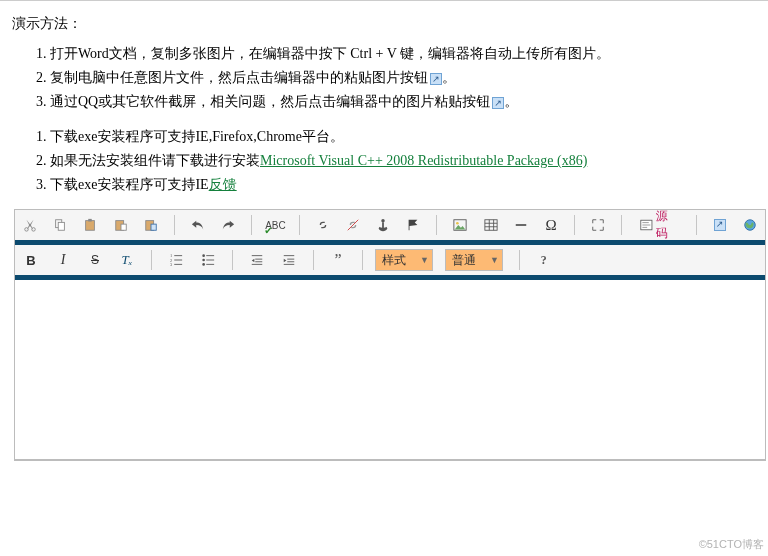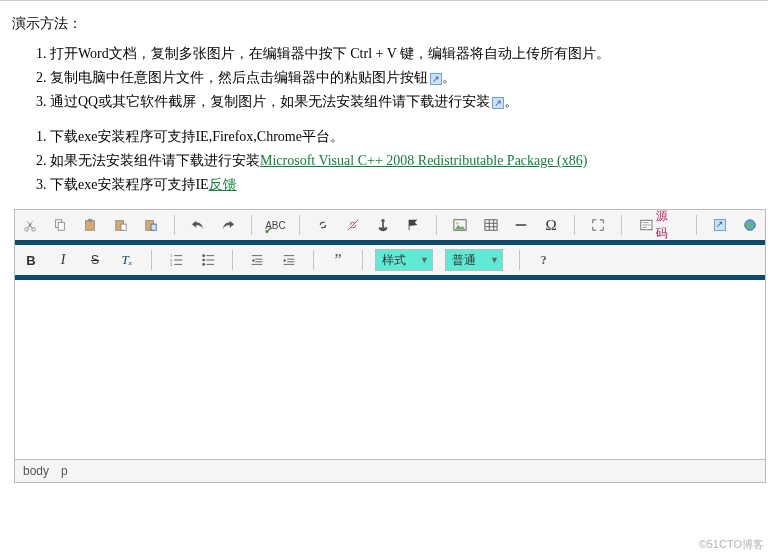--- a/index.html
+++ b/index.html
@@ -63,21 +63,21 @@
     cursor: pointer;
     color: #555;
     font-size: 12px;
     border: 1px solid transparent;
     border-radius: 2px;
   }
   .btn svg { width: 14px; height: 14px; }
   .combo {
     height: 22px;
     border: 1px solid #bcbcbc;
-    background: #5eead4;
+    background: #fdba74;
     display: flex;
     align-items: center;
     padding: 0 3px 0 6px;
     font-size: 12px;
     color: #333;
     cursor: pointer;
     margin-right: 4px;
   }
   .combo .arrow {
     margin-left: 14px;
@@ -122,21 +122,21 @@
   .tx { font-style: italic; font-family: "Times New Roman"; font-size: 13px; color:#0c4a6e;}
 </style>
 </head>
 <body>
 
 <div class="page">
   <div class="heading">演示方法：</div>
   <ol>
     <li>打开Word文档，复制多张图片，在编辑器中按下 Ctrl + V 键，编辑器将自动上传所有图片。</li>
     <li><span>复制电脑中任意图片文件，然后点击编辑器中的粘贴图片按钮</span><span class="inline-icon"></span><span>。</span></li>
-    <li><span>通过QQ或其它软件截屏，复制图片，如果无法安装组件请下载进行安装</span><span class="inline-icon"></span><span>。</span></li>
+    <li><span>通过QQ或其它软件截屏，相关问题，然后点击编辑器中的图片粘贴按钮</span><span class="inline-icon"></span><span>。</span></li>
   </ol>
 
   <ol>
     <li>下载exe安装程序可支持IE,Firefox,Chrome平台。</li>
     <li><span>如果无法安装组件请下载进行安装</span><a href="#" class="link">Microsoft Visual C++ 2008 Redistributable Package (x86)</a></li>
     <li><span>下载exe安装程序可支持IE</span><a href="#" class="link">反馈</a></li>
   </ol>
 
   <div class="editor">
 
@@ -321,20 +321,16 @@
       <div class="combo">
           <span>普通</span>
           <span class="arrow">▼</span>
         </div>
       <div class="sep"></div>
       <div class="btn" style="font-weight:bold;color:#555;">?</div>
     </div>
 
     <div class="content-area"></div>
 
-    <div class="status-bar">
-      <span>body</span>
-      <span>p</span>
-    </div>
   </div>
 </div>
 
 <div class="watermark">©51CTO博客</div>
 
 </body></html>

